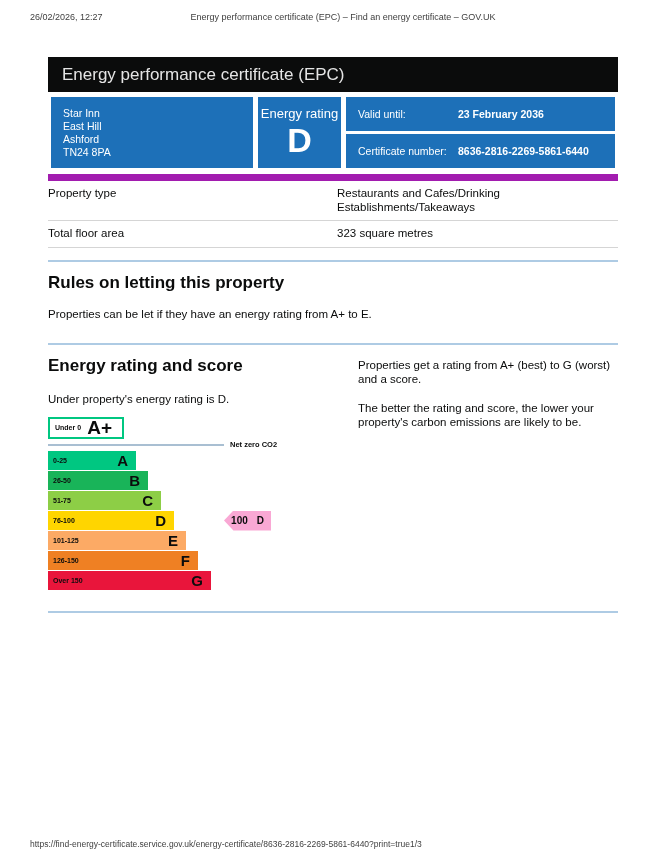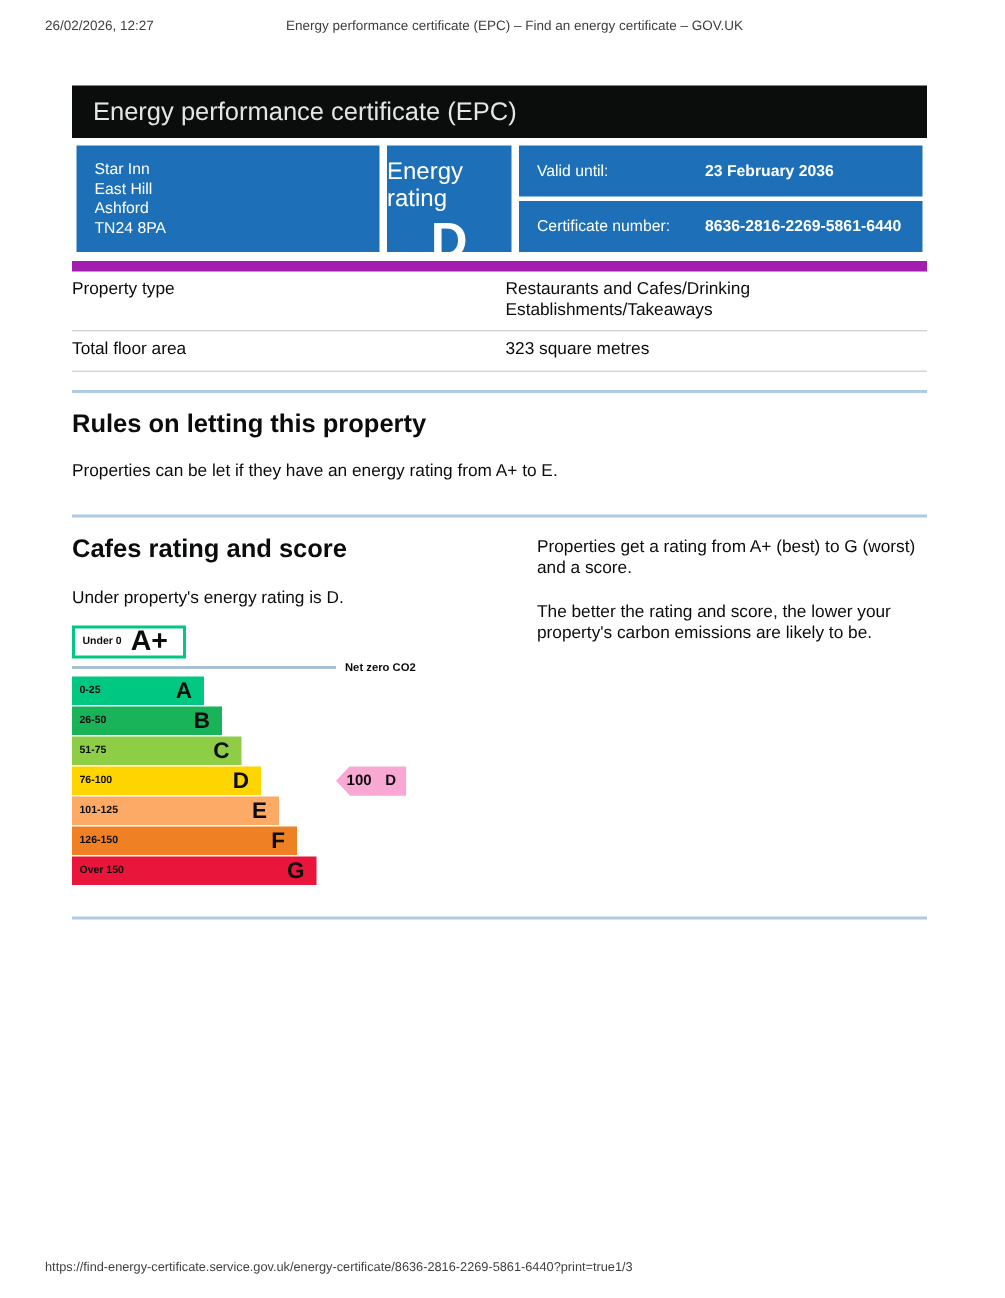--- a/index.html
+++ b/index.html
@@ -36,27 +36,26 @@
     font-size: 17px; font-weight: normal;
   }
 
   .summary { display: flex; gap: 5px; margin-top: 5px; padding: 0 3px; height: 71px; }
   .blue-panel { background: #1d70b8; color: #ffffff; }
   .summary-address { width: 202px; padding: 10px 12px; font-size: 10.5px; line-height: 13px; }
   .summary-rating {
     width: 83px; display: flex; flex-direction: column; align-items: center;
     padding-top: 9px;
   }
-  .summary-rating .rating-label { font-size: 16px; }
+  .summary-rating .rating-label { font-size: 13px; }
   .summary-rating .rating-letter { font-size: 34px; font-weight: bold; line-height: 38px; }
   .summary-right { flex: 1; display: flex; flex-direction: column; gap: 3px; background: transparent; }
   .summary-right .kv-row {
     flex: 1; display: flex; align-items: center; padding-left: 12px;
     font-size: 10.5px;
-    gap: 12px;
   }
   .kv-row .kv-label { width: 100px; }
   .kv-row .kv-value { font-weight: bold; }
 
   .details-table { margin-top: 6px; border-top: 7px solid #a21caf; }
   .details-row {
     display: grid; grid-template-columns: 289px 1fr;
     padding: 6px 0; border-bottom: 1px solid #d5d5d5;
     font-size: 11.5px; line-height: 13.5px;
   }
@@ -154,21 +153,21 @@
 
   <hr class="blue-hr hr-1">
 
   <h2 class="section-heading">Rules on letting this property</h2>
   <p class="body-text rules-text">Properties can be let if they have an energy rating from A+ to E.</p>
 
   <hr class="blue-hr hr-2">
 
   <div class="rating-section">
     <div class="rating-left">
-      <h2 class="section-heading">Cafes rating and score</h2>
+      <h2 class="section-heading">Energy rating and score</h2>
       <p class="body-text">Under property's energy rating is D.</p>
 
       <div class="epc-chart">
         <div class="epc-aplus" style="width: 76px; background: rgb(255, 255, 255); border-color: rgb(0, 199, 129);">
           <span class="band-range">Under 0</span>
           <span class="band-letter">A+</span>
         </div>
         <div class="netzero-row">
           <div class="netzero-line"></div>
           <span class="netzero-label">Net zero CO2</span>

